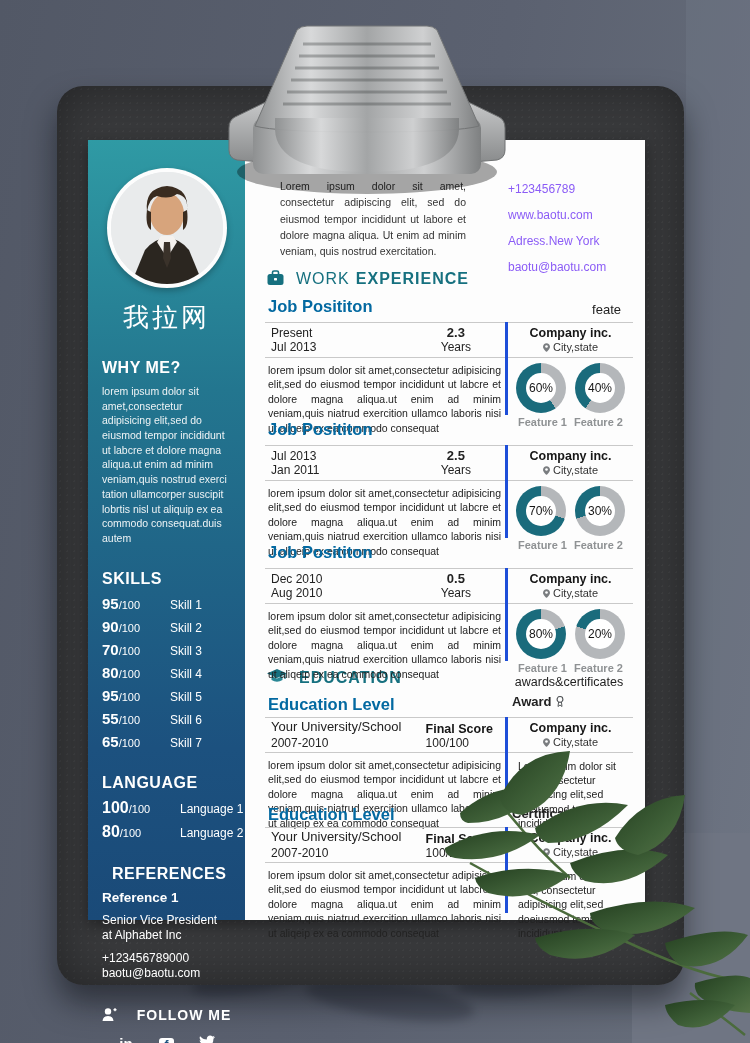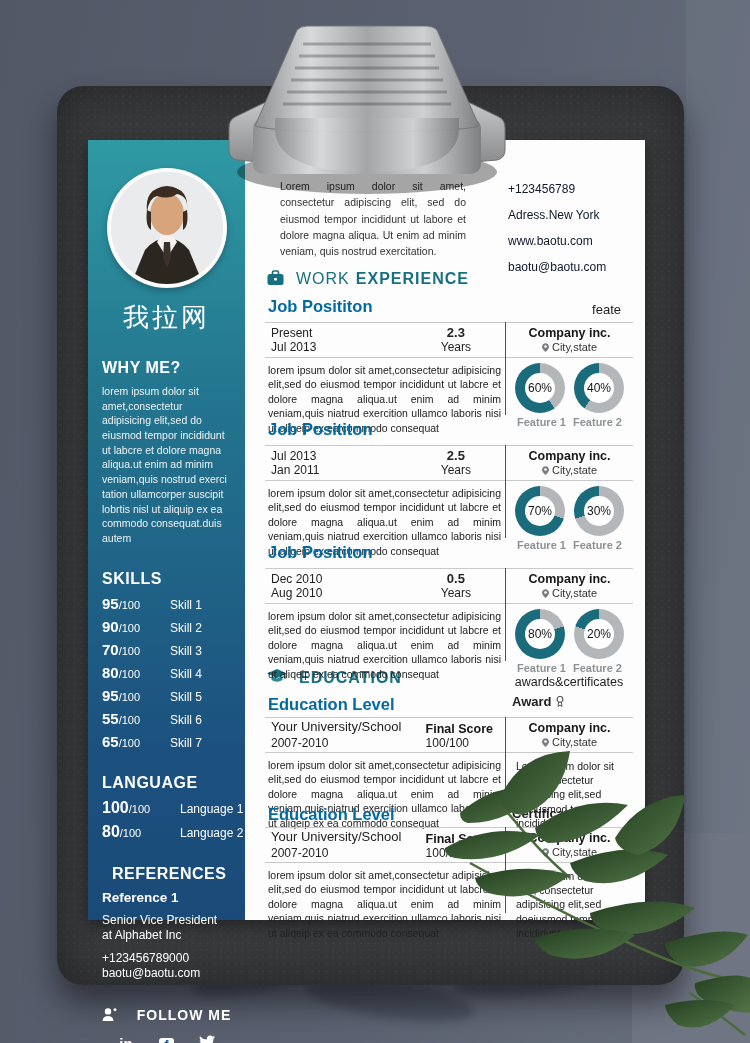--- a/index.html
+++ b/index.html
@@ -48,38 +48,38 @@
   .follow{display:flex;align-items:center;justify-content:center;gap:20px;margin-top:26px;
     font-size:14px;font-weight:bold;letter-spacing:1px;}
   .social-row{display:flex;justify-content:space-between;padding:0 20px;margin-top:12px;align-items:center;}
   .social-cell{width:36px;text-align:center;}
   .ln-glyph{font-weight:bold;font-size:15px;color:#fff;}
   .fb-glyph{display:inline-block;width:15px;height:15px;background:#fff;border-radius:3px;color:#1c517f;
     font-weight:bold;font-size:12px;line-height:15px;text-align:center;}
   
   .top-area{position:absolute;left:192px;top:36px;width:356px;display:flex;}
   .summary{width:186px;font-size:10.5px;line-height:1.55;text-align:justify;color:#333;margin:2px 0 0;}
-  .contact{margin-left:auto;width:128px;font-size:12px;color:#0f172a;line-height:26px;}
+  .contact{margin-left:auto;width:128px;font-size:12px;color:#8b5cf6;line-height:26px;}
   .main{position:absolute;left:177px;top:130px;width:368px;}
   .sec-head{display:flex;align-items:flex-start;gap:12px;height:22px;font-size:16px;letter-spacing:1px;margin-left:2px;}
   .sec-head .t1{font-weight:400;}
   .sec-head b{font-weight:bold;}
   .sec-head.edu-h{margin-top:8px;height:24px;}
   .block{position:relative;}
   .b-title{height:30px;font-size:16.5px;font-weight:bold;color:#0369a1;padding:5px 0 0 3px;box-sizing:border-box;}
   .edu .b-title{height:24px;padding-top:2px;}
   .b-row{height:36px;box-sizing:border-box;border-top:1px solid #c9c9c9;border-bottom:1px solid #c9c9c9;
     display:flex;align-items:center;padding:0 0 0 6px;width:240px;}
   .dates{font-size:12px;line-height:1.18;color:#222;}
   .duration{margin-left:auto;margin-right:34px;text-align:center;font-size:12px;line-height:1.15;color:#222;}
   .duration b{font-size:13px;}
   .b-desc{width:236px;font-size:10.5px;line-height:1.38;text-align:justify;color:#222;padding:5px 0 0 3px;box-sizing:border-box;}
   .job .b-desc{height:57px;}
   .edu .b-desc{height:50px;}
-  .rcol{position:absolute;left:240px;width:128px;border-left:1px solid #1d4ed8;box-sizing:border-box;}
+  .rcol{position:absolute;left:240px;width:128px;border-left:3px solid #1d4ed8;box-sizing:border-box;}
   .job .rcol{top:30px;height:93px;}
   .edu .rcol{top:24px;height:86px;}
   .company-cell{height:36px;box-sizing:border-box;border-top:1px solid #c9c9c9;border-bottom:1px solid #c9c9c9;
     display:flex;flex-direction:column;justify-content:center;align-items:center;line-height:1.15;}
   .company{font-size:12.5px;font-weight:bold;color:#161616;}
   .city{font-size:11px;color:#333;display:flex;align-items:center;gap:3px;}
   .donuts{display:flex;justify-content:center;gap:9px;padding-top:5px;}
   .donut{width:50px;height:50px;border-radius:50%;position:relative;}
   .donut::after{content:"";position:absolute;inset:10px;background:#fff;border-radius:50%;}
   .donut-val{position:absolute;inset:0;display:flex;align-items:center;justify-content:center;
@@ -211,22 +211,22 @@
         </svg>
       </span>
     </div>
 
   </aside>
 
   <div class="top-area">
     <p class="summary">Lorem ipsum dolor sit amet, consectetur adipiscing elit, sed do eiusmod tempor incididunt ut labore et dolore magna aliqua. Ut enim ad minim veniam, quis nostrud exercitation.</p>
     <div class="contact">
       <div>+123456789</div>
+      <div>www.baotu.com</div>
       <div>Adress.New York</div>
-      <div>www.baotu.com</div>
       <div>baotu@baotu.com</div>
     </div>
   </div>
 
   <div class="main">
 
     <div class="sec-head teal">
       <svg width="17" height="16" viewBox="0 0 17 16">
         <rect x="0.5" y="4" width="16" height="11" rx="2.5" fill="#16707f"></rect>
         <path d="M5.5 4 V2.5 Q5.5 1 7 1 L10 1 Q11.5 1 11.5 2.5 V4" fill="none" stroke="#16707f" stroke-width="1.6"></path>

